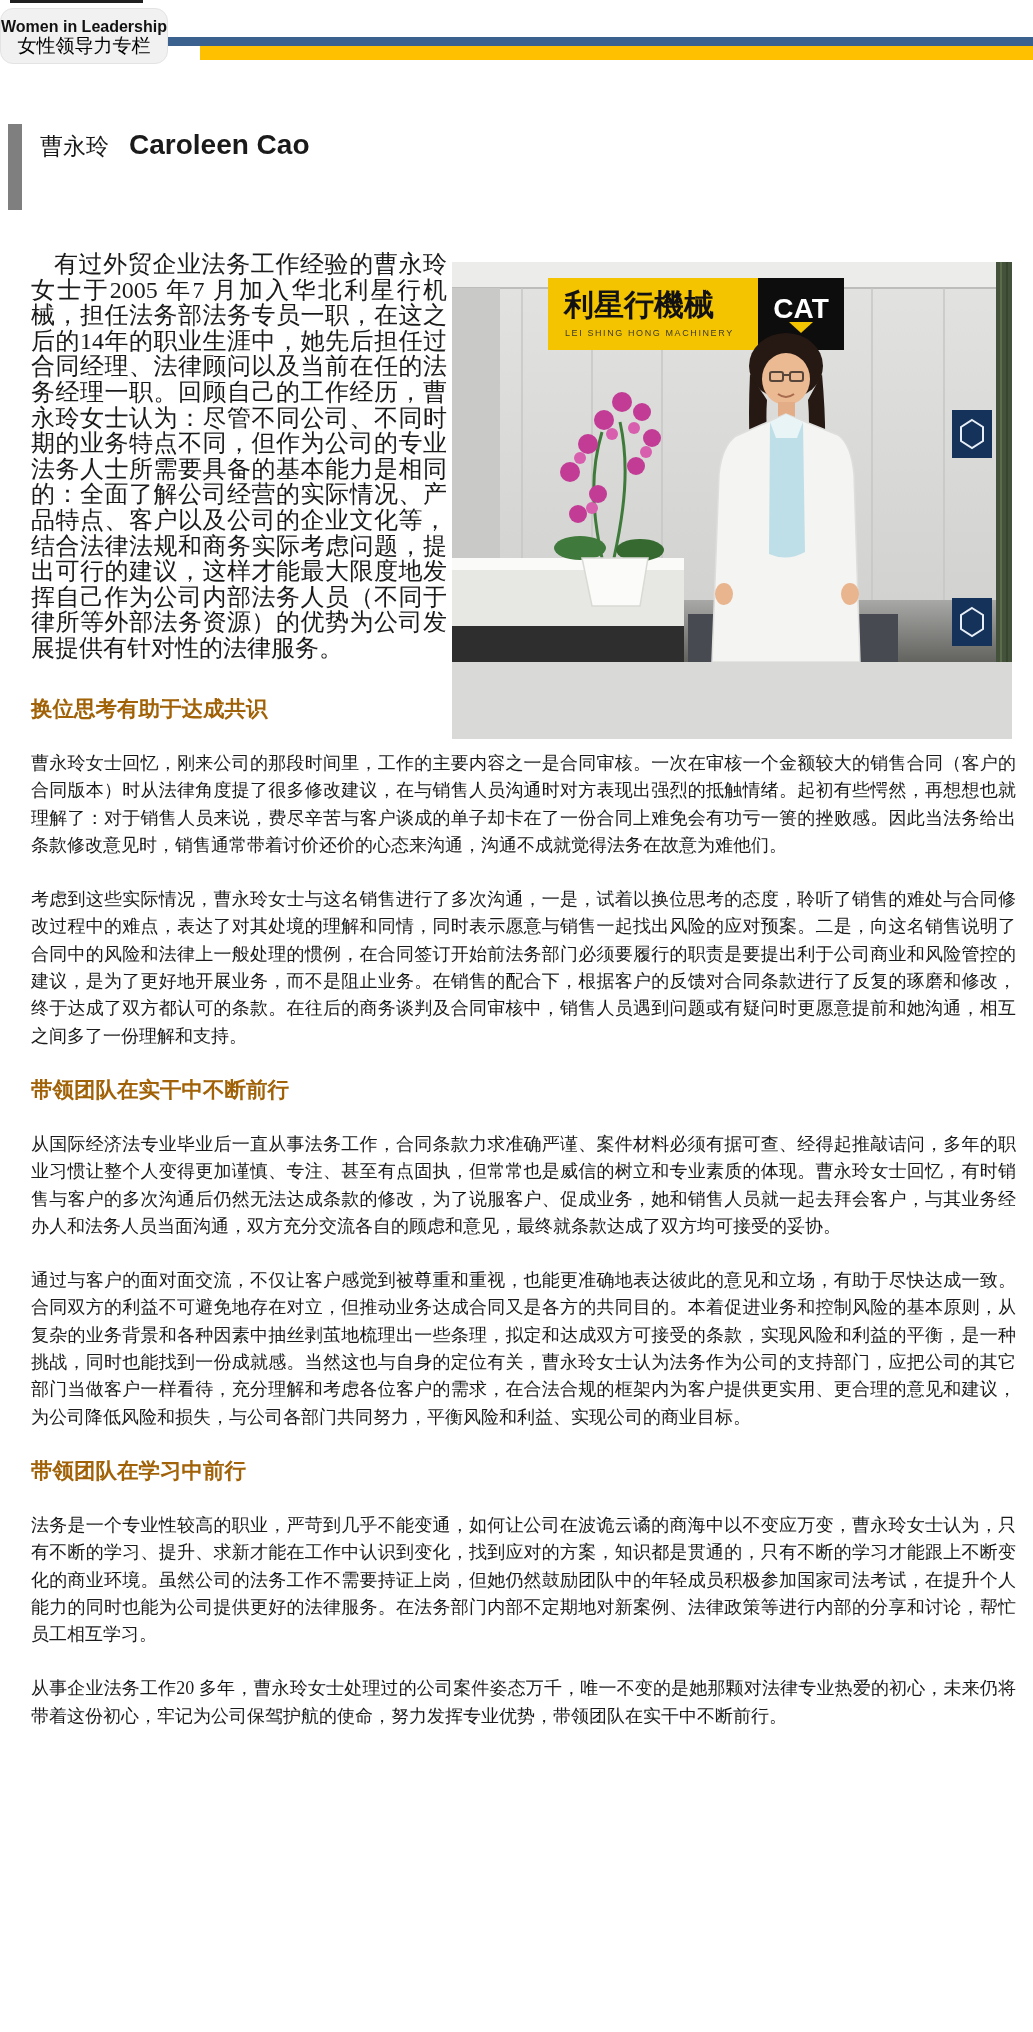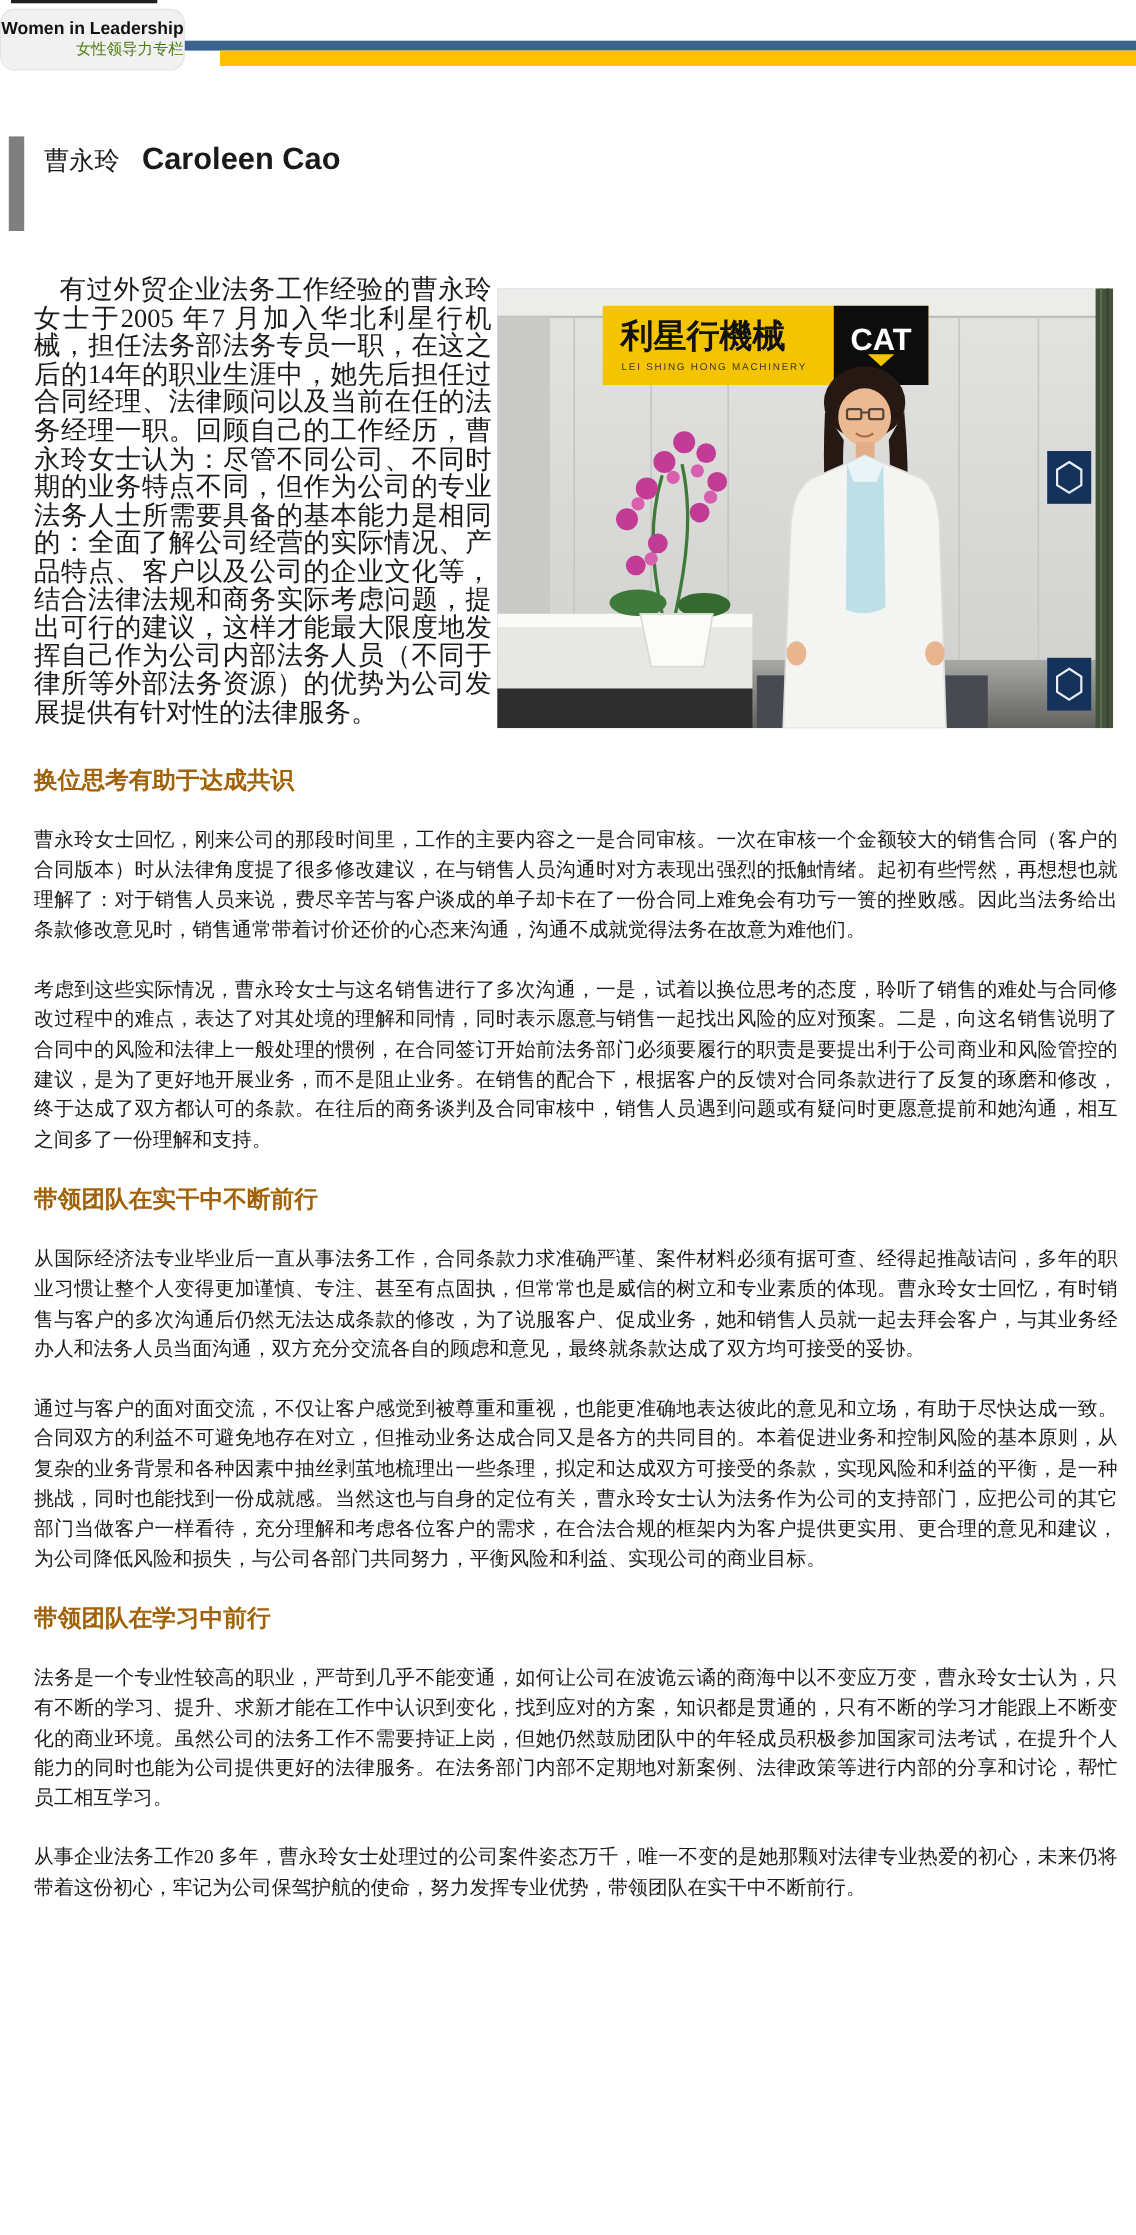--- a/index.html
+++ b/index.html
@@ -9,42 +9,42 @@
     background:#ffffff;
     overflow:hidden;
     font-family:"Liberation Serif","DejaVu Serif",serif;
     color:#1a1a1a;
   }
   
   .top-line{position:absolute;left:10px;top:0;width:133px;height:3px;background:#1f1f1f;}
   .badge{
     position:absolute;left:0;top:8px;width:168px;height:56px;
     background:#f1f1f1;border:1px solid #e3e3e3;border-radius:13px;
-    display:flex;flex-direction:column;align-items:flex-end;justify-content:center;
+    display:flex;flex-direction:column;align-items:center;justify-content:center;
     z-index:3;box-sizing:border-box;
   }
   .badge .l1{font-family:"Liberation Sans","DejaVu Sans",sans-serif;font-weight:bold;font-size:16px;line-height:19px;color:#111;}
-  .badge .l2{font-size:14px;line-height:19px;color:#4d7c0f;}
+  .badge .l2{font-size:19px;line-height:19px;color:#000000;}
   .bar-blue{position:absolute;left:162px;top:37px;right:0;height:9px;background:#3b618e;z-index:1;}
   .bar-gold{position:absolute;left:200px;top:46px;right:0;height:14px;background:#ffc000;z-index:2;}
   
   .accent-bar{position:absolute;left:8px;top:124px;width:14px;height:86px;background:#7f7f7f;}
   .profile{position:absolute;left:40px;top:128px;width:700px;}
   .profile .name-line{font-size:23px;line-height:34px;white-space:nowrap;}
   .profile .name-cn{font-weight:normal;}
   .profile .name-en{font-family:"Liberation Sans","DejaVu Sans",sans-serif;font-weight:bold;margin-left:20px;font-size:28px;}
   .profile .title-line{font-size:22px;line-height:34px;white-space:nowrap;margin-top:2px;}
   
   .intro{
     position:absolute;left:31px;top:252px;width:416px;
     font-size:24px;line-height:25.6px;text-align:justify;
     text-indent:23px;
   }
   .photo{
-    position:absolute;left:452px;top:262px;width:560px;height:400px;
+    position:absolute;left:452px;top:262px;width:560px;height:477px;
     background:#d9d9d7;overflow:hidden;
   }
   
   .article{position:absolute;left:31px;top:690px;width:985px;}
   .section-heading{
     font-size:21.5px;font-weight:bold;color:#a16207;
     margin:6px 0 28px 0;line-height:26px;
   }
   .article p{
     font-size:18px;line-height:27.3px;margin:0 0 27px 0;

